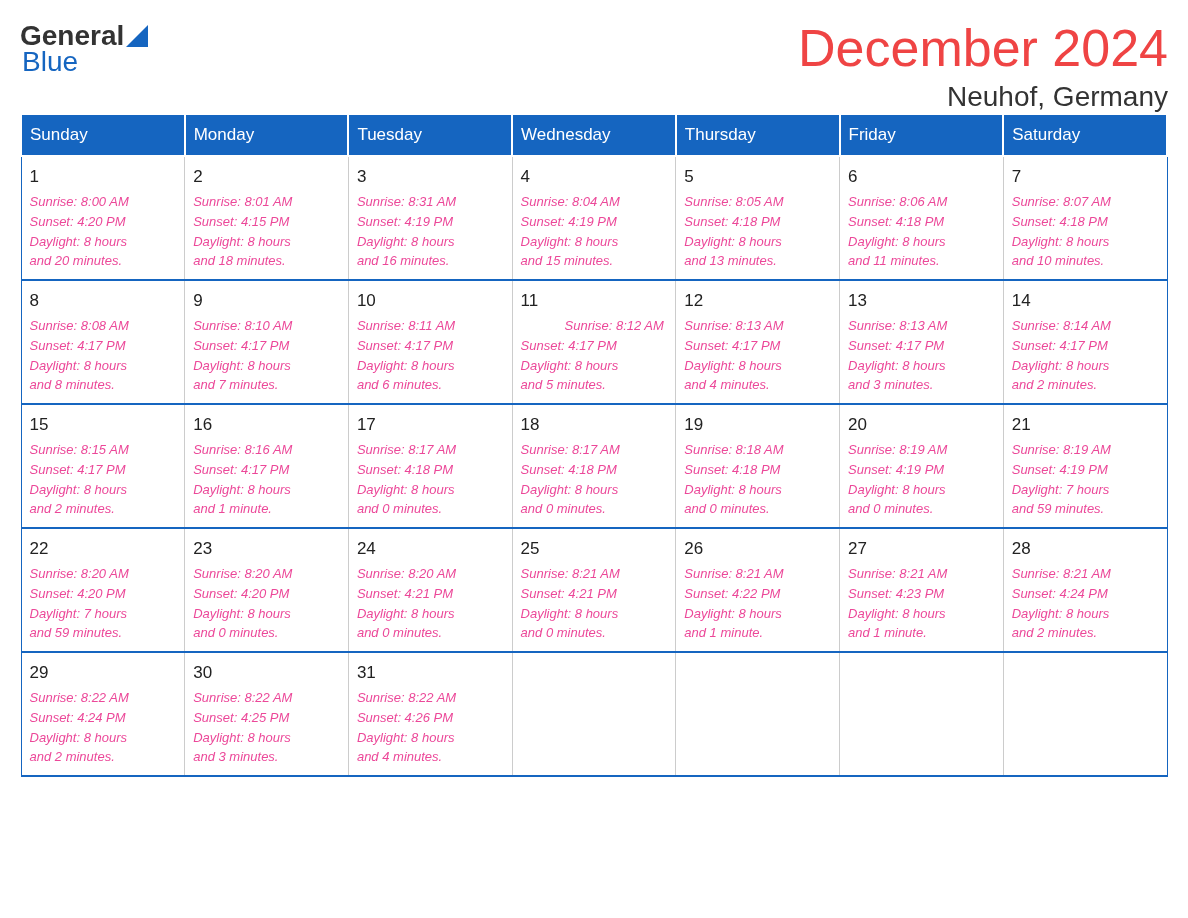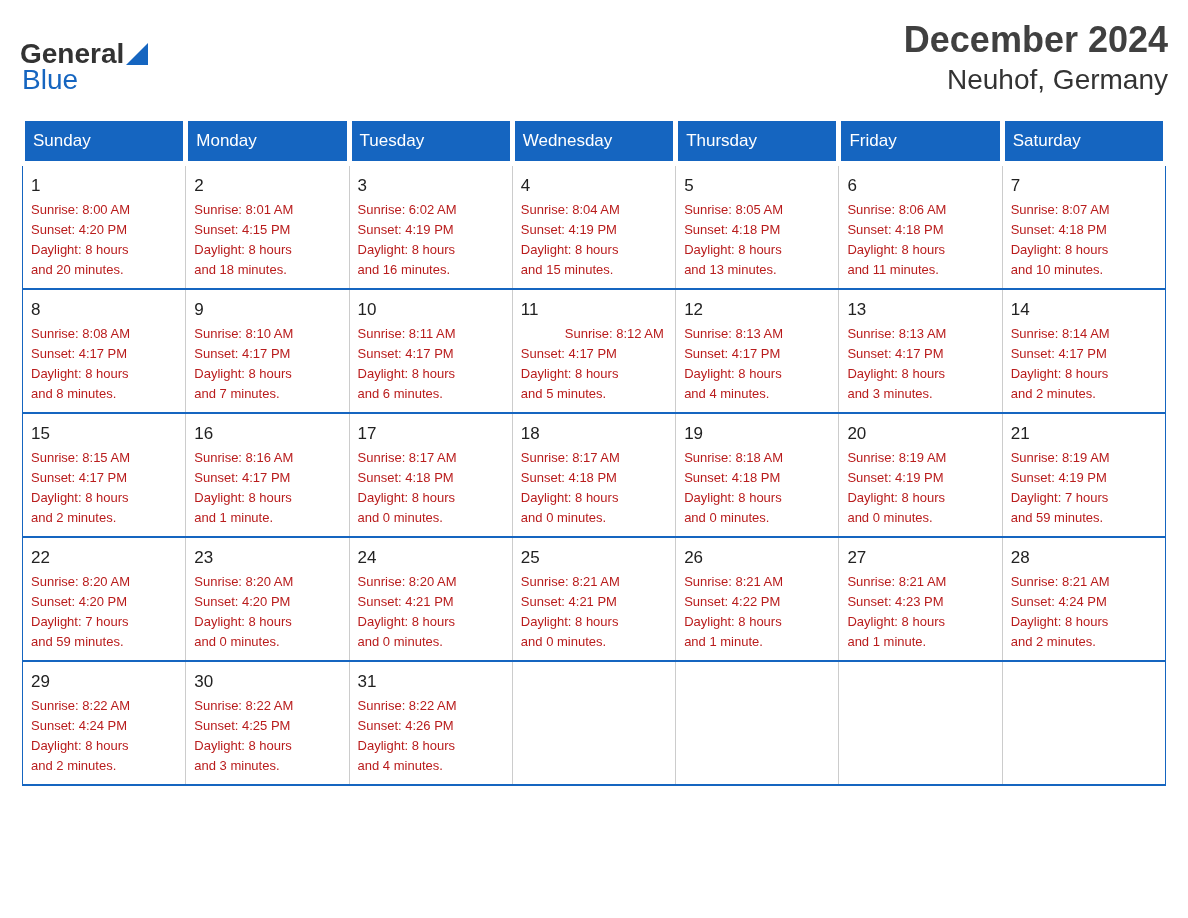--- a/index.html
+++ b/index.html
@@ -6,22 +6,21 @@
     body {
       font-family: Arial, sans-serif;
       background: #fff;
       padding: 20px;
       width: 1188px;
       min-height: 918px;
     }
     .header {
       display: flex;
       justify-content: space-between;
-      align-items: flex-end;
-      margin-bottom: 20px;
+      align-items: flex-start;
     }
     .logo-text-general {
       font-size: 28px;
       font-weight: bold;
       color: #333;
     }
     .logo-blue {
       font-size: 28px;
       font-weight: normal;
       color: #1565c0;
@@ -32,23 +31,23 @@
       align-items: flex-start;
     }
     .logo-row {
       display: flex;
       align-items: center;
     }
     .title-area {
       text-align: right;
     }
     .month-title {
-      font-size: 36px;
-      font-weight: bold;
-      color: #404040;
+      font-size: 52px;
+      font-weight: normal;
+      color: #ef4444;
       line-height: 1.1;
     }
     .location {
       font-size: 28px;
       color: #333;
       margin-top: 4px;
     }
     table {
       width: 100%;
       border-collapse: collapse;
@@ -56,21 +55,21 @@
     }
     thead tr {
       background-color: #1565c0;
       color: #fff;
     }
     thead th {
       padding: 10px 8px;
       font-size: 17px;
       font-weight: normal;
       text-align: left;
-      border: 5px solid #ffffff;
+      border: 2px solid #ffffff;
     }
     tbody tr {
       vertical-align: top;
       border-bottom: 2px solid #1565c0;
     }
     tbody td {
       padding: 8px 8px;
       font-size: 13.5px;
       color: #222;
       border-right: 1px solid #ccc;
@@ -85,21 +84,22 @@
       border-right: 1px solid #1565c0;
     }
     .day-num {
       font-size: 17px;
       font-weight: normal;
       display: block;
       margin-bottom: 2px;
     }
     .day-info {
       font-size: 13px;
-      color: #b91c1c;
+      color: #ec4899;
+      font-style: italic;
     }
   </style>
 </head>
 <body>
 
 <div class="header">
   <div class="logo-wrapper">
     <div class="logo-row">
       <span class="logo-text-general">General</span>
       <div style="display:flex;flex-direction:column;align-items:flex-start;margin-left:2px;">
@@ -131,21 +131,21 @@
   <tbody id="calendar-body">
   <tr>
         <td><span class="day-num">1</span><span class="day-info" style="white-space: pre-line;">Sunrise: 8:00 AM
 Sunset: 4:20 PM
 Daylight: 8 hours
 and 20 minutes.</span></td>
         <td><span class="day-num">2</span><span class="day-info" style="white-space: pre-line;">Sunrise: 8:01 AM
 Sunset: 4:15 PM
 Daylight: 8 hours
 and 18 minutes.</span></td>
-        <td><span class="day-num">3</span><span class="day-info" style="white-space: pre-line;">Sunrise: 6:02 AM
+        <td><span class="day-num">3</span><span class="day-info" style="white-space: pre-line;">Sunrise: 8:31 AM
 Sunset: 4:19 PM
 Daylight: 8 hours
 and 16 minutes.</span></td>
         <td><span class="day-num">4</span><span class="day-info" style="white-space: pre-line;">Sunrise: 8:04 AM
 Sunset: 4:19 PM
 Daylight: 8 hours
 and 15 minutes.</span></td>
         <td><span class="day-num">5</span><span class="day-info" style="white-space: pre-line;">Sunrise: 8:05 AM
 Sunset: 4:18 PM
 Daylight: 8 hours

